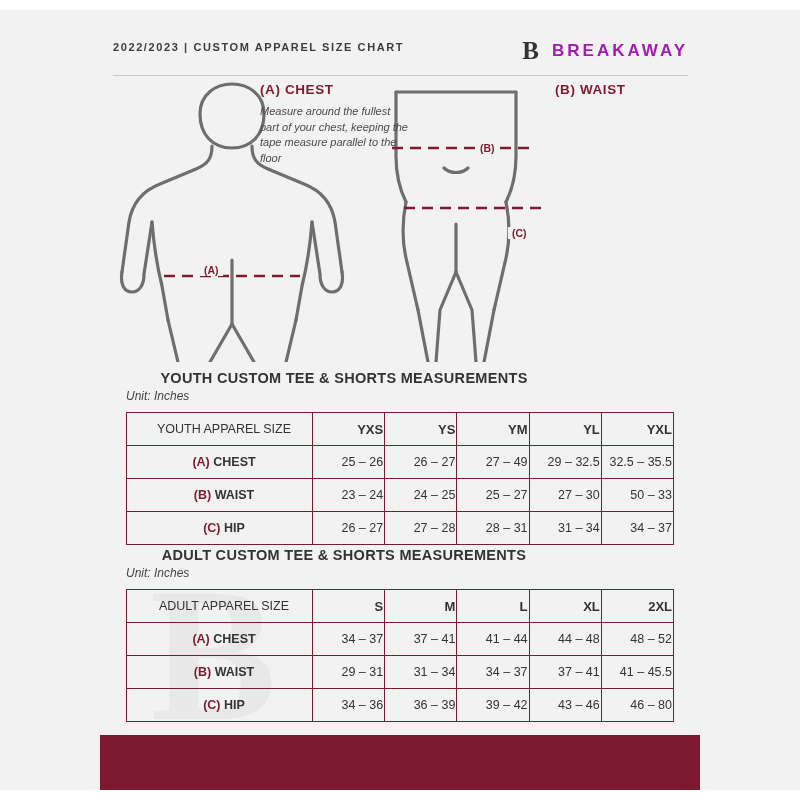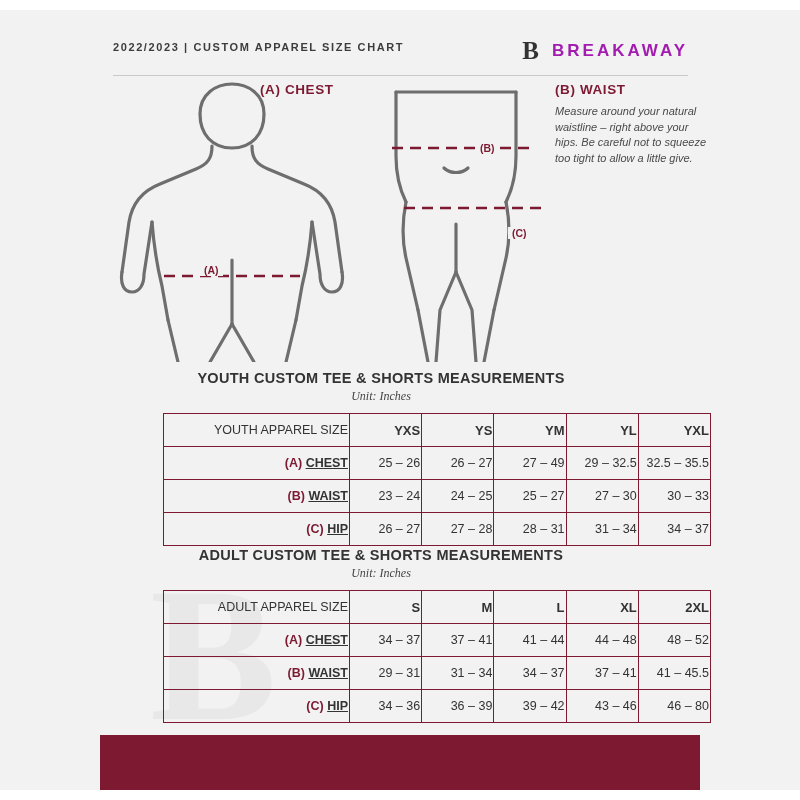--- a/index.html
+++ b/index.html
@@ -122,72 +122,69 @@
     color: #7d1a32;
     background: #f2f2f2;
     padding: 0 4px;
   }
 
   
   .section {
     position: absolute;
     left: 126px;
     width: 436px;
-    margin-left: 37px;
   }
   .sec-title {
     text-align: center;
     font-size: 14.5px;
     font-weight: bold;
     letter-spacing: 0.3px;
     color: #333;
   }
   .sec-sub {
-    text-align: center;
+    text-align: left;
     font-size: 12px;
     font-style: italic;
     color: #444;
     margin-top: 3px;
     margin-bottom: 9px;
-    font-family: Liberation Serif, serif;
   }
   table {
     border-collapse: collapse;
     width: 548px;
     table-layout: fixed;
   }
   table td, table th {
     border: 1px solid #7d1a32;
     height: 30px;
     font-size: 12.5px;
     text-align: right;
     color: #333;
     font-weight: normal;
   }
   th.first, td.first {
-    text-align: right;
+    text-align: center;
     padding-left: 10px;
     width: 174px;
   }
   thead th {
     font-size: 13px;
     font-weight: bold;
   }
   thead th.first {
     font-weight: normal;
     font-size: 12.5px;
   }
   .lab {
     color: #7d1a32;
     font-weight: bold;
   }
   .rowlab {
     font-weight: bold;
     color: #333;
-    text-decoration: underline;
   }
 
   .footer-bar {
     position: absolute;
     left: 100px;
     top: 735px;
     width: 600px;
     height: 55px;
     background: #7d1a32;
   }
@@ -244,24 +241,24 @@
       <line x1="292" y1="76" x2="432" y2="76" stroke="#7d1a32" stroke-width="2.4" stroke-dasharray="11 7"></line>
       <line x1="304" y1="136" x2="444" y2="136" stroke="#7d1a32" stroke-width="2.4" stroke-dasharray="11 7"></line>
     </svg>
 
     <span class="tag" style="left:100px; top:192px;">(A)</span>
     <span class="tag" style="left:376px; top:70px;">(B)</span>
     <span class="tag" style="left:408px; top:155px;">(C)</span>
 
     <div class="note note-a">
       <div class="note-title">(A) CHEST</div>
+      <div class="note-body">Measure around the fullest part of your chest, keeping the tape measure parallel to the floor</div>
     </div>
     <div class="note note-b">
       <div class="note-title">(B) WAIST</div>
-      <div class="note-body">Measure around your natural waistline – right above your hips. Be careful not to squeeze too tight to allow a little give.</div>
     </div>
   </div>
 
   <div class="section" style="top:370px;">
     <div class="sec-title">YOUTH CUSTOM TEE &amp; SHORTS MEASUREMENTS</div>
     <div class="sec-sub">Unit: Inches</div>
     <table>
       <thead>
         <tr>
           <th class="first">YOUTH APPAREL SIZE</th>
@@ -280,21 +277,21 @@
           <td>27 – 49</td>
           <td>29 – 32.5</td>
           <td>32.5 – 35.5</td>
         </tr>
         <tr>
           <td class="first"><span class="lab">(B)</span> <span class="rowlab">WAIST</span></td>
           <td>23 – 24</td>
           <td>24 – 25</td>
           <td>25 – 27</td>
           <td>27 – 30</td>
-          <td>30 – 33</td>
+          <td>50 – 33</td>
         </tr>
         <tr>
           <td class="first"><span class="lab">(C)</span> <span class="rowlab">HIP</span></td>
           <td>26 – 27</td>
           <td>27 – 28</td>
           <td>28 – 31</td>
           <td>31 – 34</td>
           <td>34 – 37</td>
         </tr>
       </tbody>

